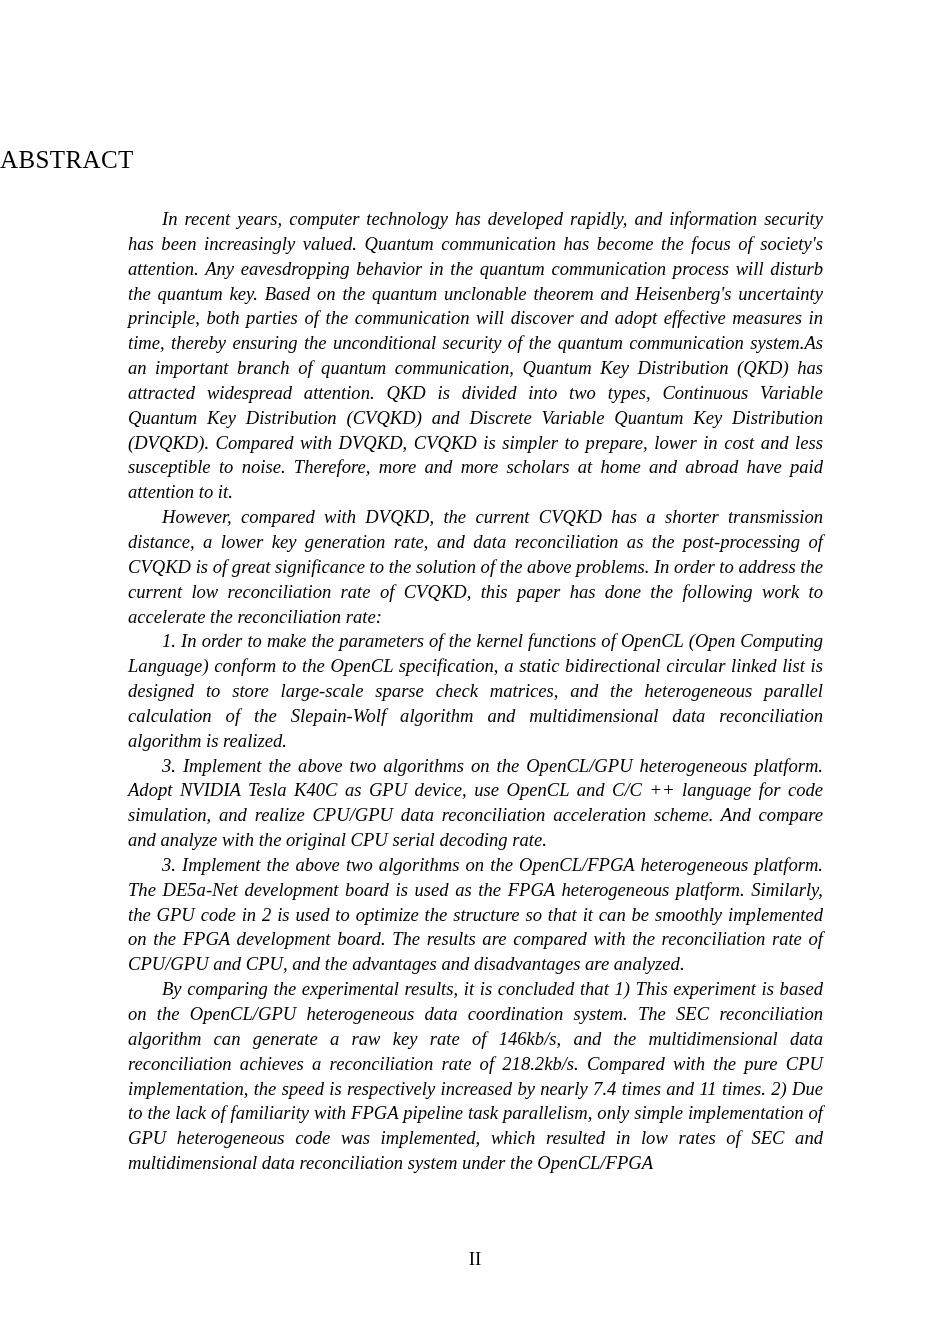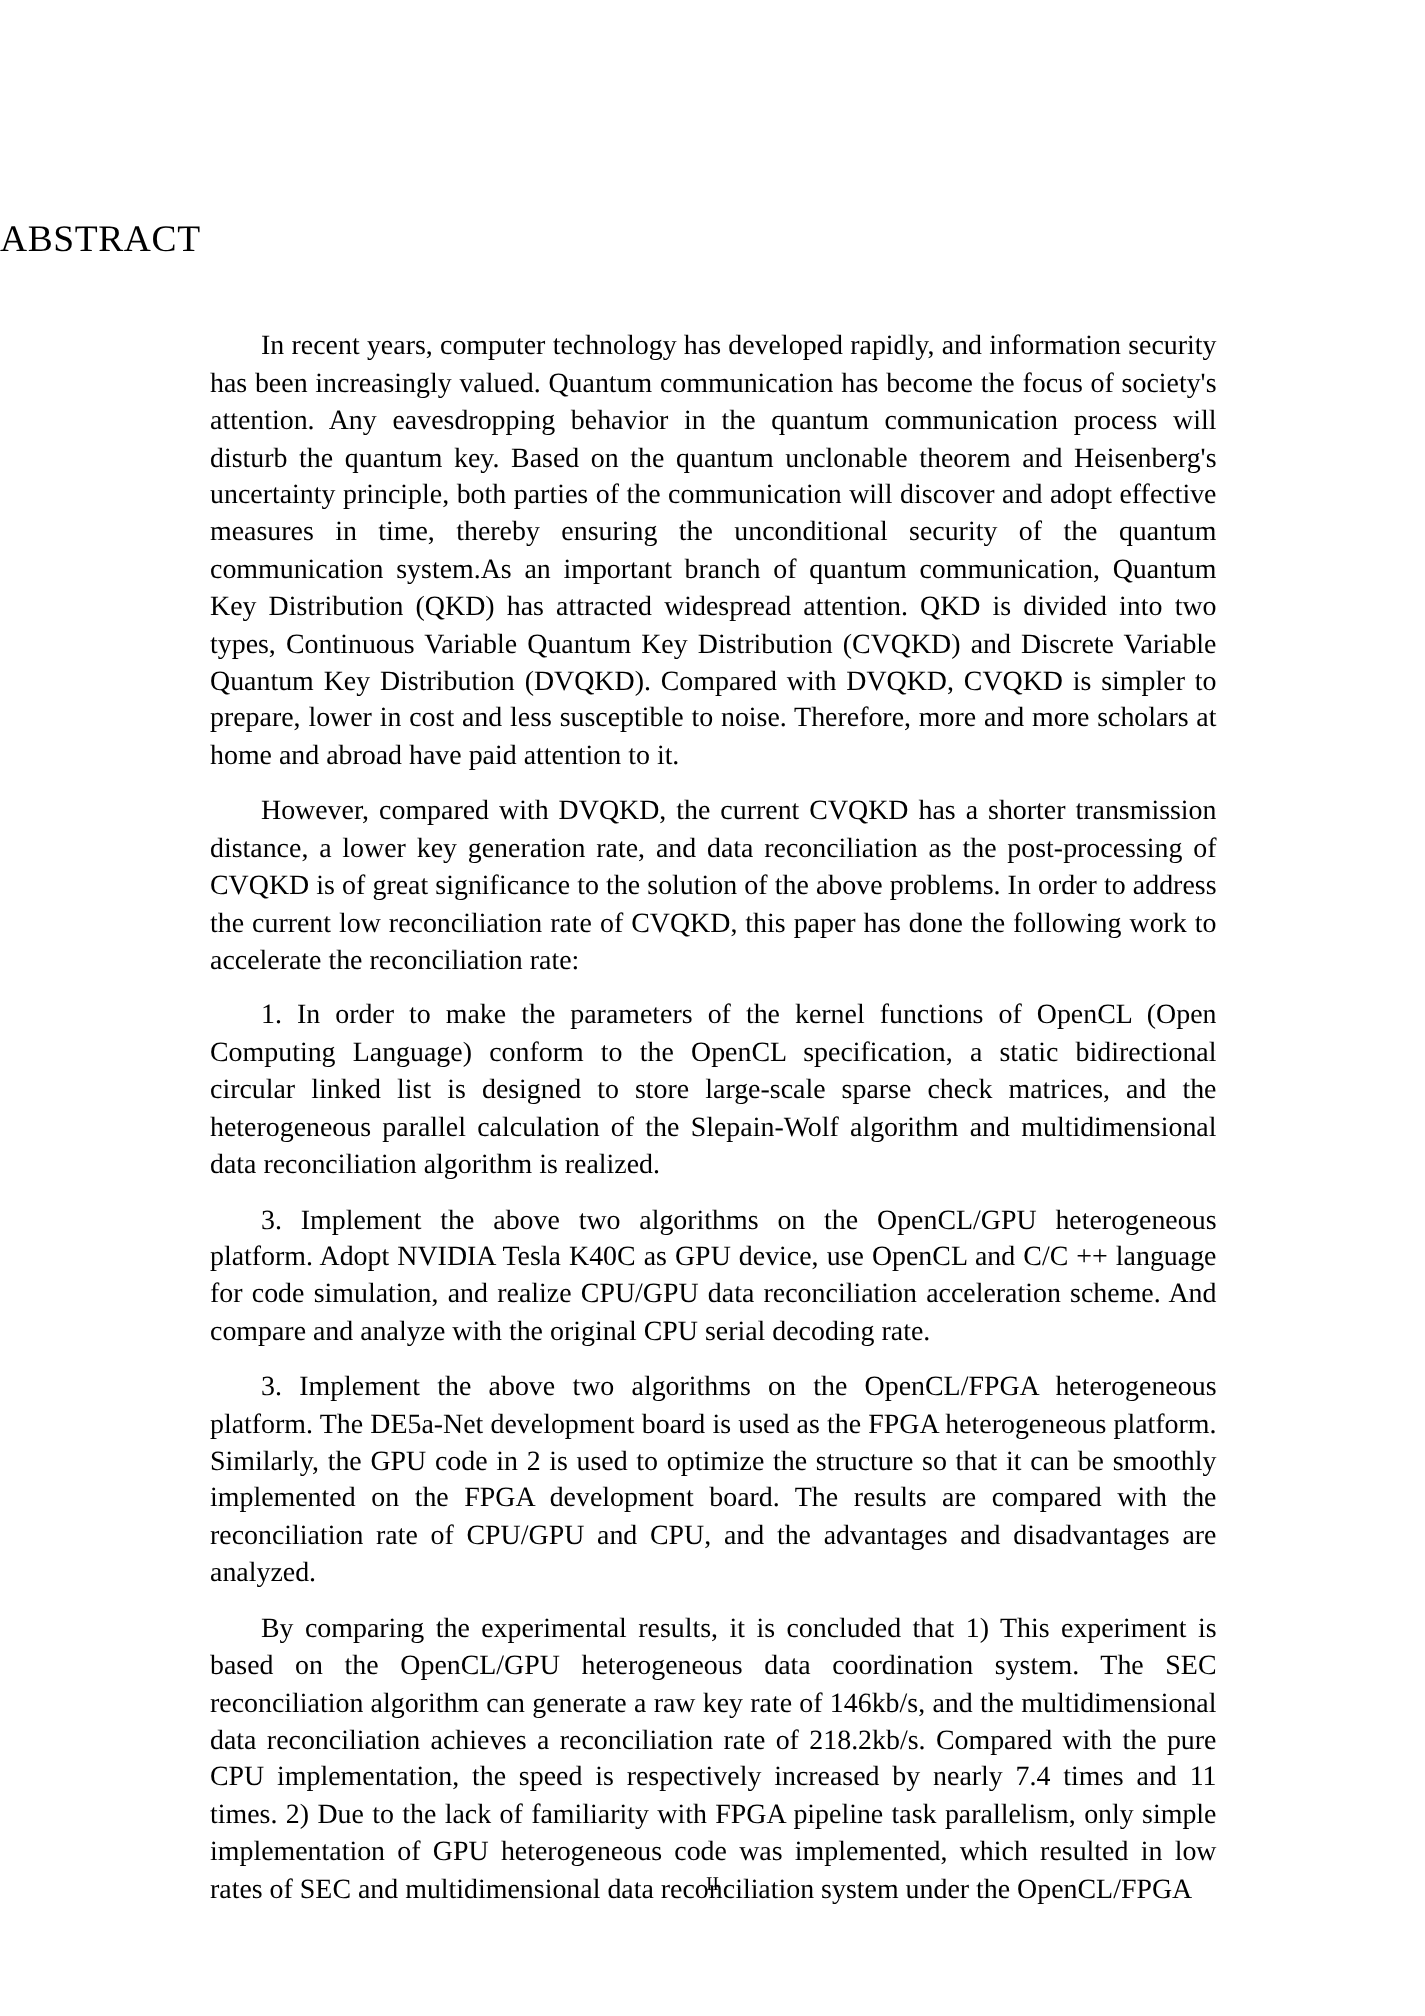--- a/index.html
+++ b/index.html
@@ -40,38 +40,39 @@
     width: 695px;
     font-size: 18.6px;
     line-height: 24.85px;
     text-align: justify;
     text-justify: inter-word;
     -webkit-hyphens: none;
     hyphens: none;
   }
 
   .body-block p {
-    margin: 12px;
+    margin: 0;
     padding: 0;
     text-indent: 34px;
     text-align: justify;
+    font-style: italic;
   }
 
   
   .body-block p:last-child {
     text-align: justify;
   }
 
   .page-number {
     position: absolute;
     top: 1249px;
     left: 0;
     width: 950px;
     text-align: center;
-    font-size: 13px;
+    font-size: 19px;
     line-height: 1;
     color: #000000;
   }
 </style>
 </head>
 <body>
 
 <div class="page">
 
   <h1 class="page-title">ABSTRACT</h1>

